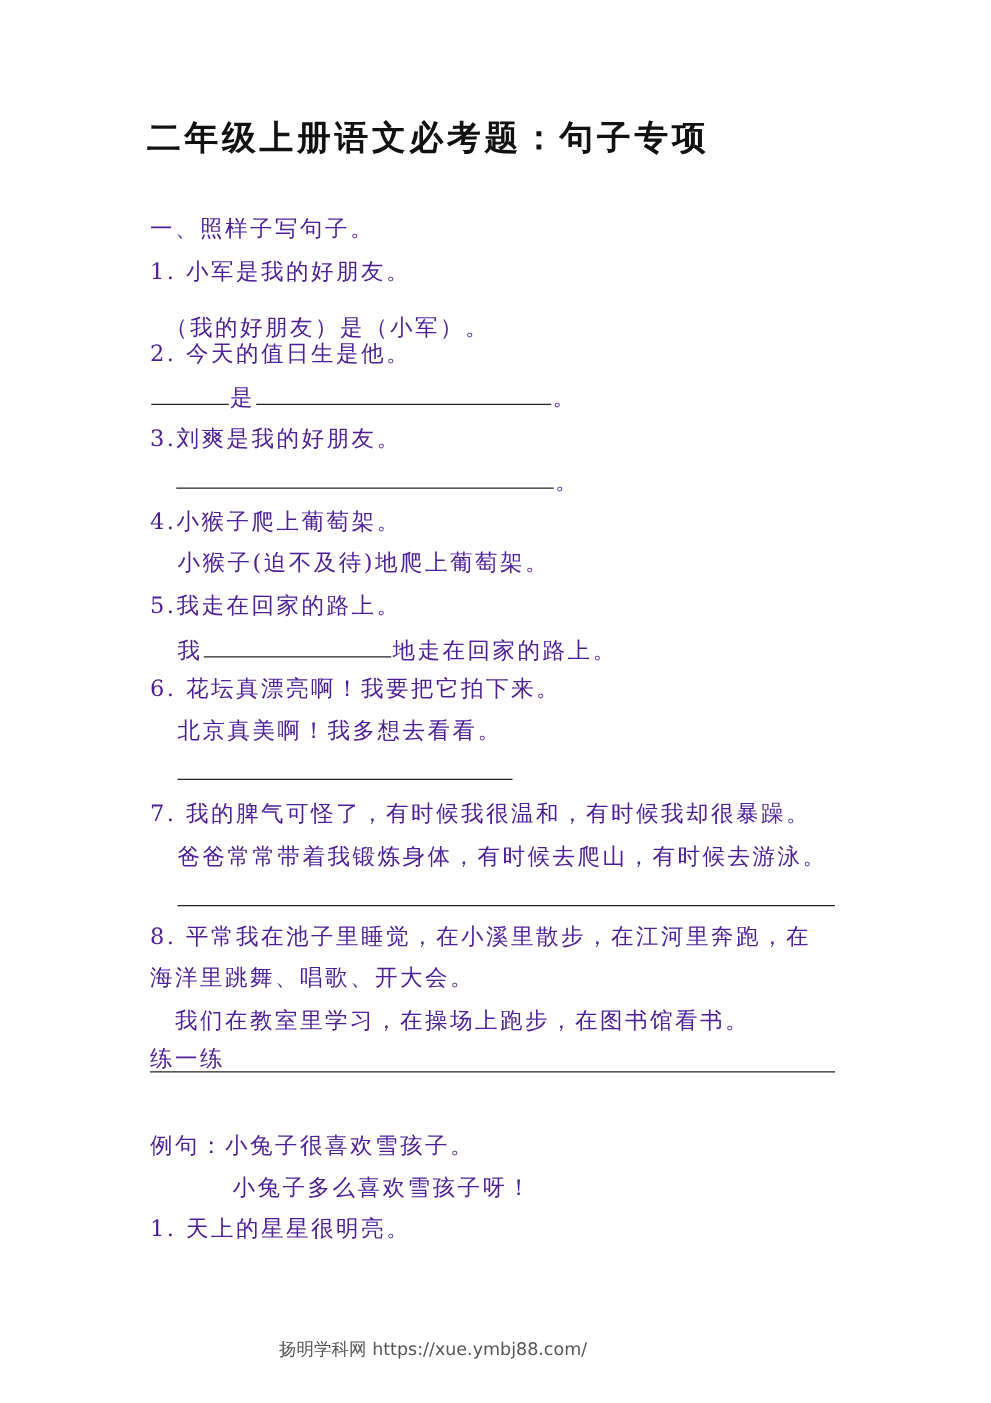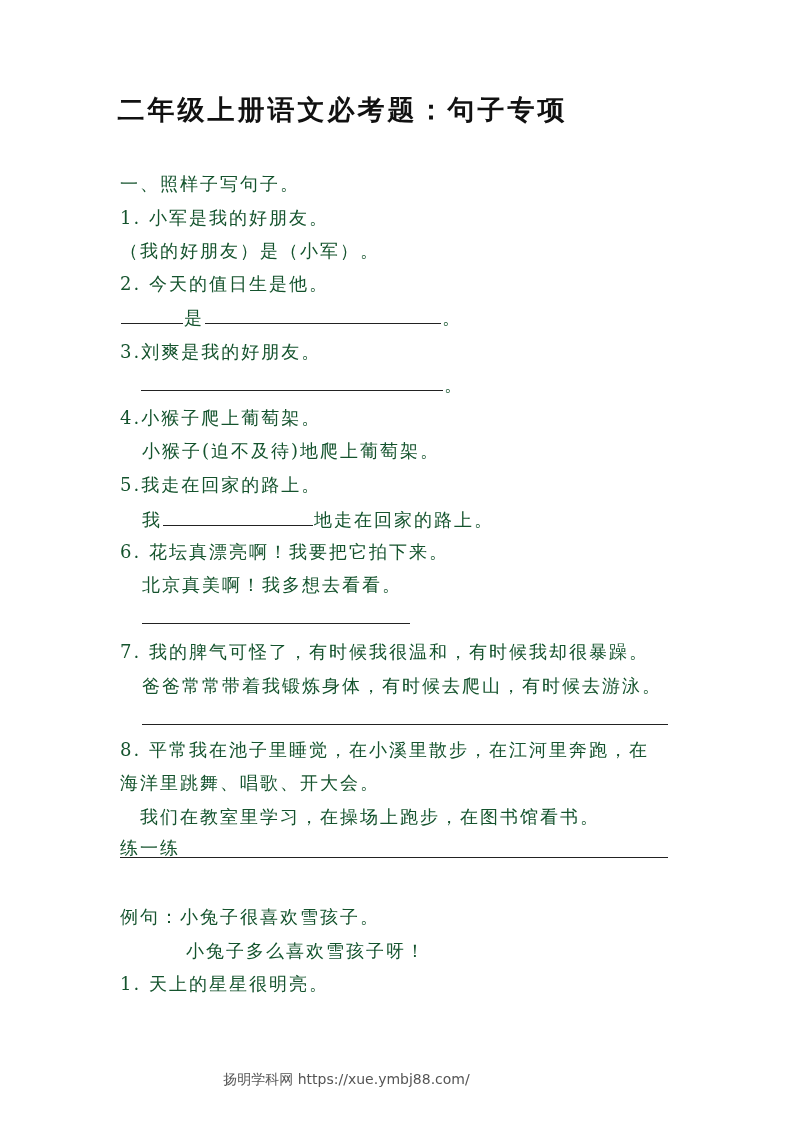--- a/index.html
+++ b/index.html
@@ -1,39 +1,39 @@
 <!DOCTYPE html>
 <html><head>
 <meta charset="utf-8">
 <style>
   html, body { margin:0; padding:0; background:#ffffff; }
   body { width:793px; height:1122px; position:relative; overflow:hidden;
          font-family:"DejaVu Serif","Liberation Serif",serif; color:#111; }
   .title { position:absolute; left:0; top:92px; width:685px; text-align:center;
            font-size:27px; font-weight:bold; letter-spacing:3px; color:#111; }
   .line { position:absolute; left:120px; font-size:18px; letter-spacing:2px;
-          white-space:nowrap; line-height:24px; color:#14532d; }
+          white-space:nowrap; line-height:24px; color:#4c1d95; }
   .blank { display:inline-block; border-bottom:1.5px solid #222; height:18px;
            vertical-align:baseline; margin:0 1px; }
   .rule { position:absolute; height:0; border-top:1.5px solid #222; }
   .footer { position:absolute; left:0; top:1071px; width:693px; text-align:center;
             font-family:"DejaVu Sans","Liberation Sans",sans-serif; font-size:14px;
             color:#555; }
 </style>
 </head>
 <body>
 
 <div>
 
   <div class="title">二年级上册语文必考题：句子专项</div>
 
   <div class="line" style="top:172px;">一、照样子写句子。</div>
 
   <div class="line" style="top:206px;">1. 小军是我的好朋友。</div>
-  <div class="line" style="top:239px;">（我的好朋友）是（小军）。</div>
+  <div class="line" style="top:251px;margin-left:12px;">（我的好朋友）是（小军）。</div>
 
   <div class="line" style="top:272px;">2. 今天的值日生是他。</div>
   <div class="line" style="top:305px;">
     <span class="blank" style="width:62px;"></span><span>是</span><span class="blank" style="width:236px;"></span><span>。</span>
   </div>
 
   <div class="line" style="top:340px;">3.刘爽是我的好朋友。</div>
   <div class="line" style="top:372px; left:140px;">
     <span class="blank" style="width:302px;"></span><span>。</span>
   </div>

